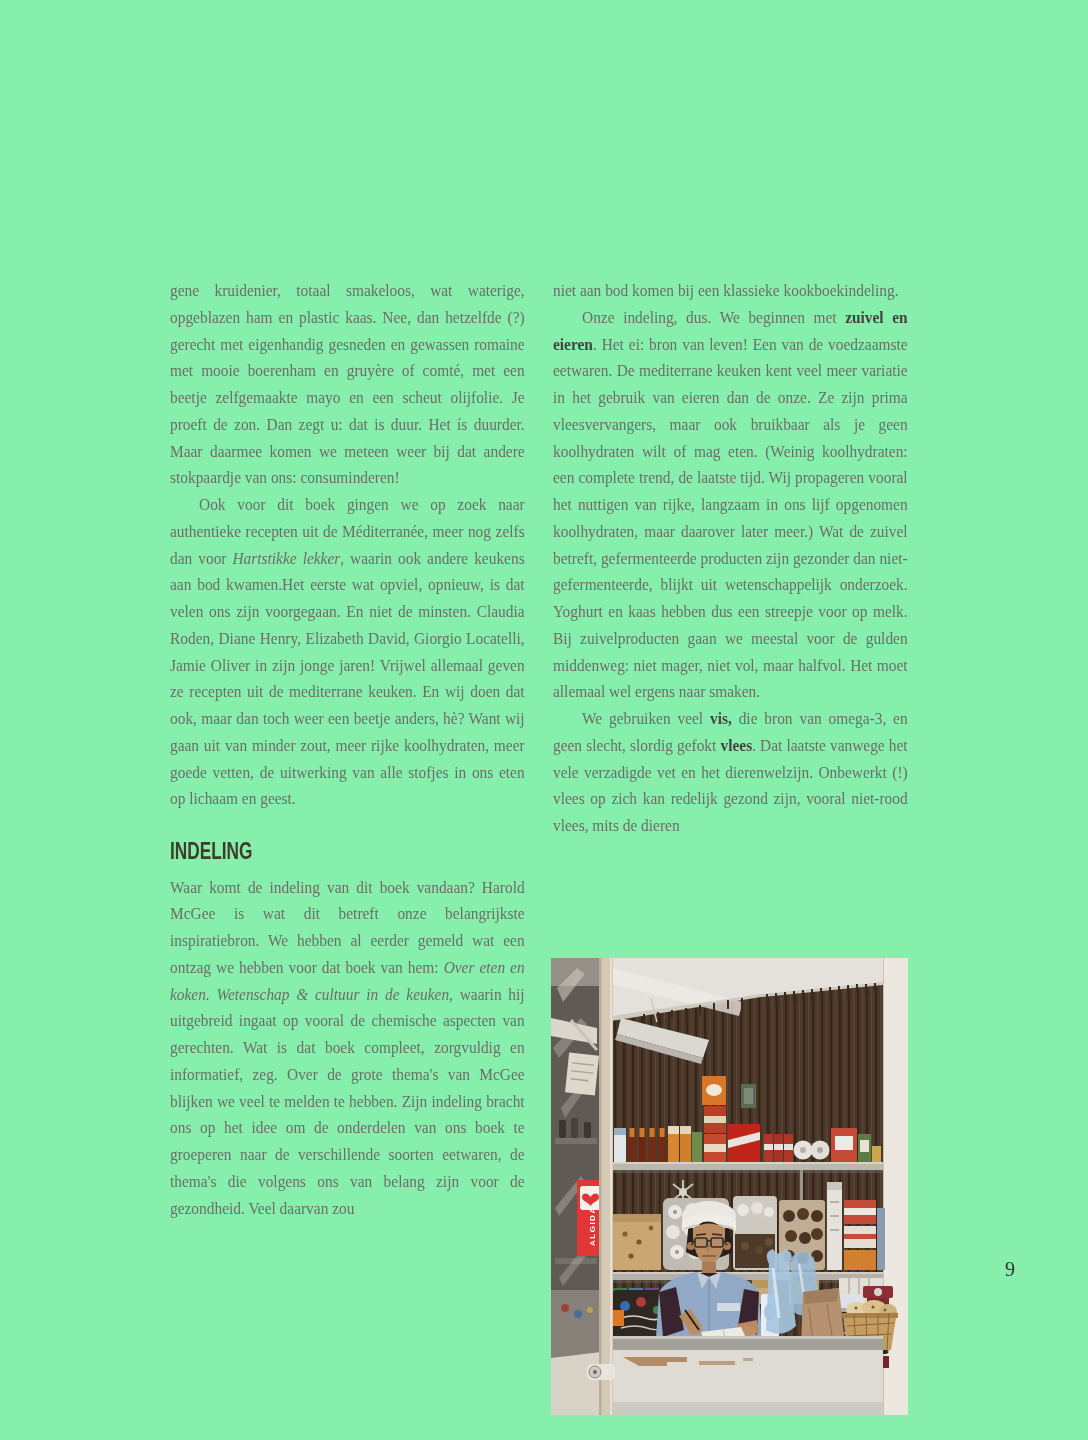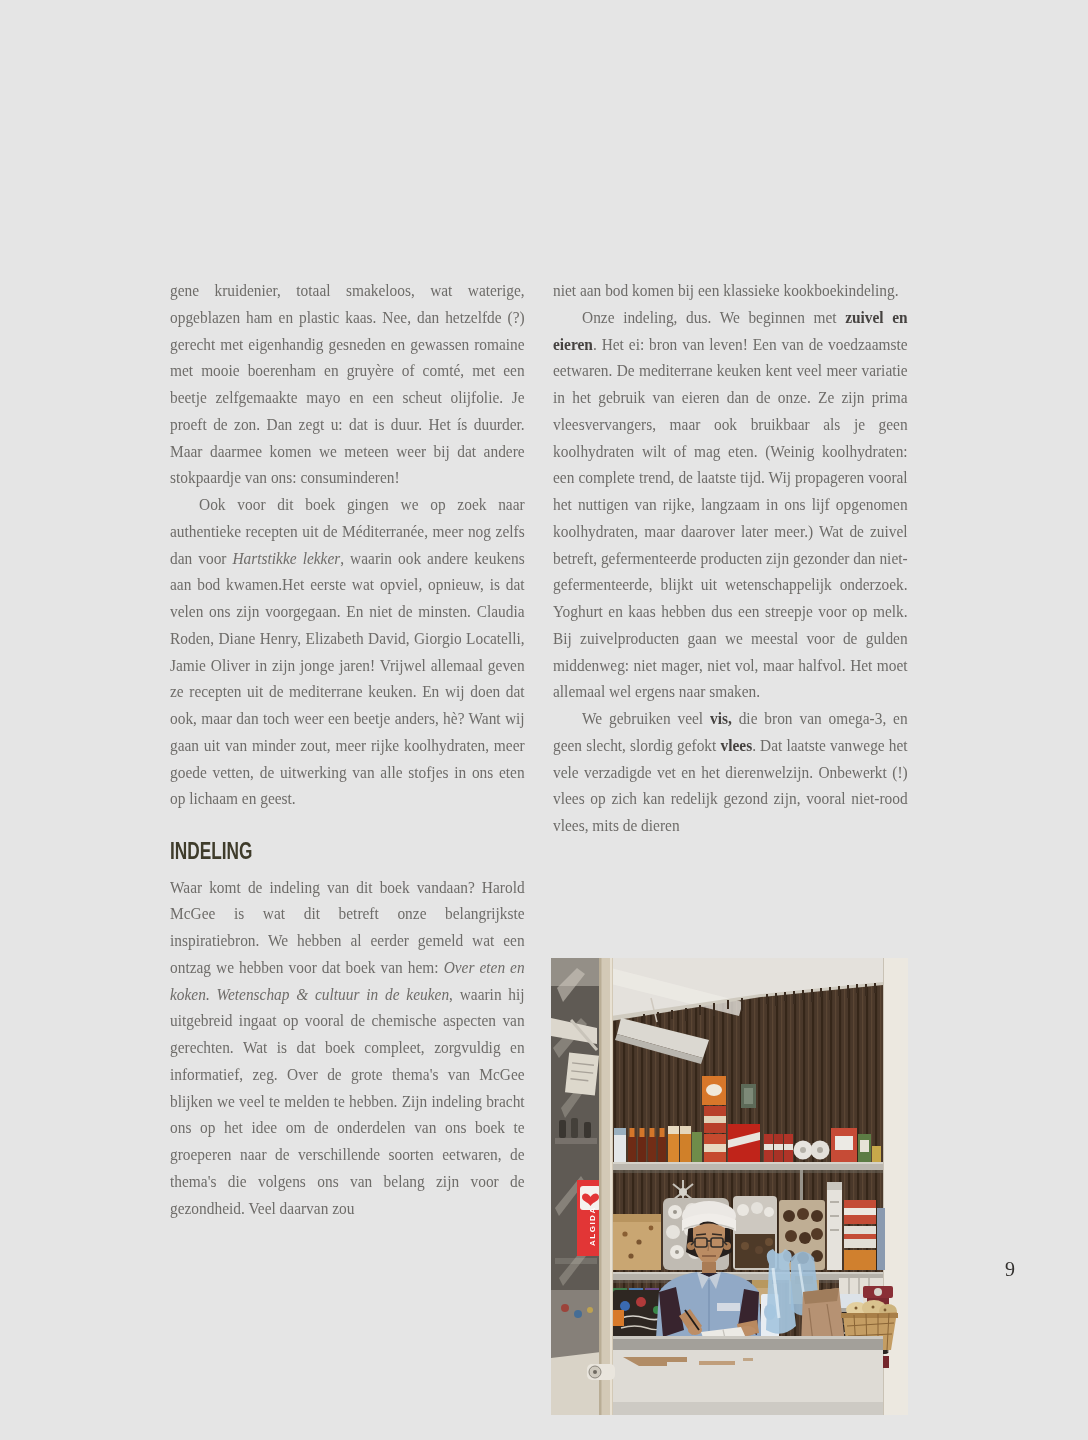--- a/index.html
+++ b/index.html
@@ -1,16 +1,16 @@
 <!DOCTYPE html>
 <html lang="nl"><head>
 <meta charset="utf-8">
 <style>
   html,body{margin:0;padding:0;}
-  .page{position:relative;width:1088px;height:1440px;background:#e5e5e5;overflow:hidden;}
+  .page{position:relative;width:1088px;height:1440px;background:#86efac;overflow:hidden;}
   .col{position:absolute;top:277px;font-family:"Liberation Serif",serif;font-size:17.5px;
        line-height:26.75px;color:#6e6c69;text-align:justify;transform:scaleX(0.88);
        transform-origin:0 0;}
   .col-left{left:170px;width:403px;}
   .col-right{left:553px;width:403px;}
   .para{margin:0;}
   .ind{text-indent:33px;}
   .it{font-style:italic;}
   .bd{font-weight:bold;color:#454240;}
   .heading{margin:27px 0 10px 0;font-family:"Liberation Sans",sans-serif;font-size:24.5px;

